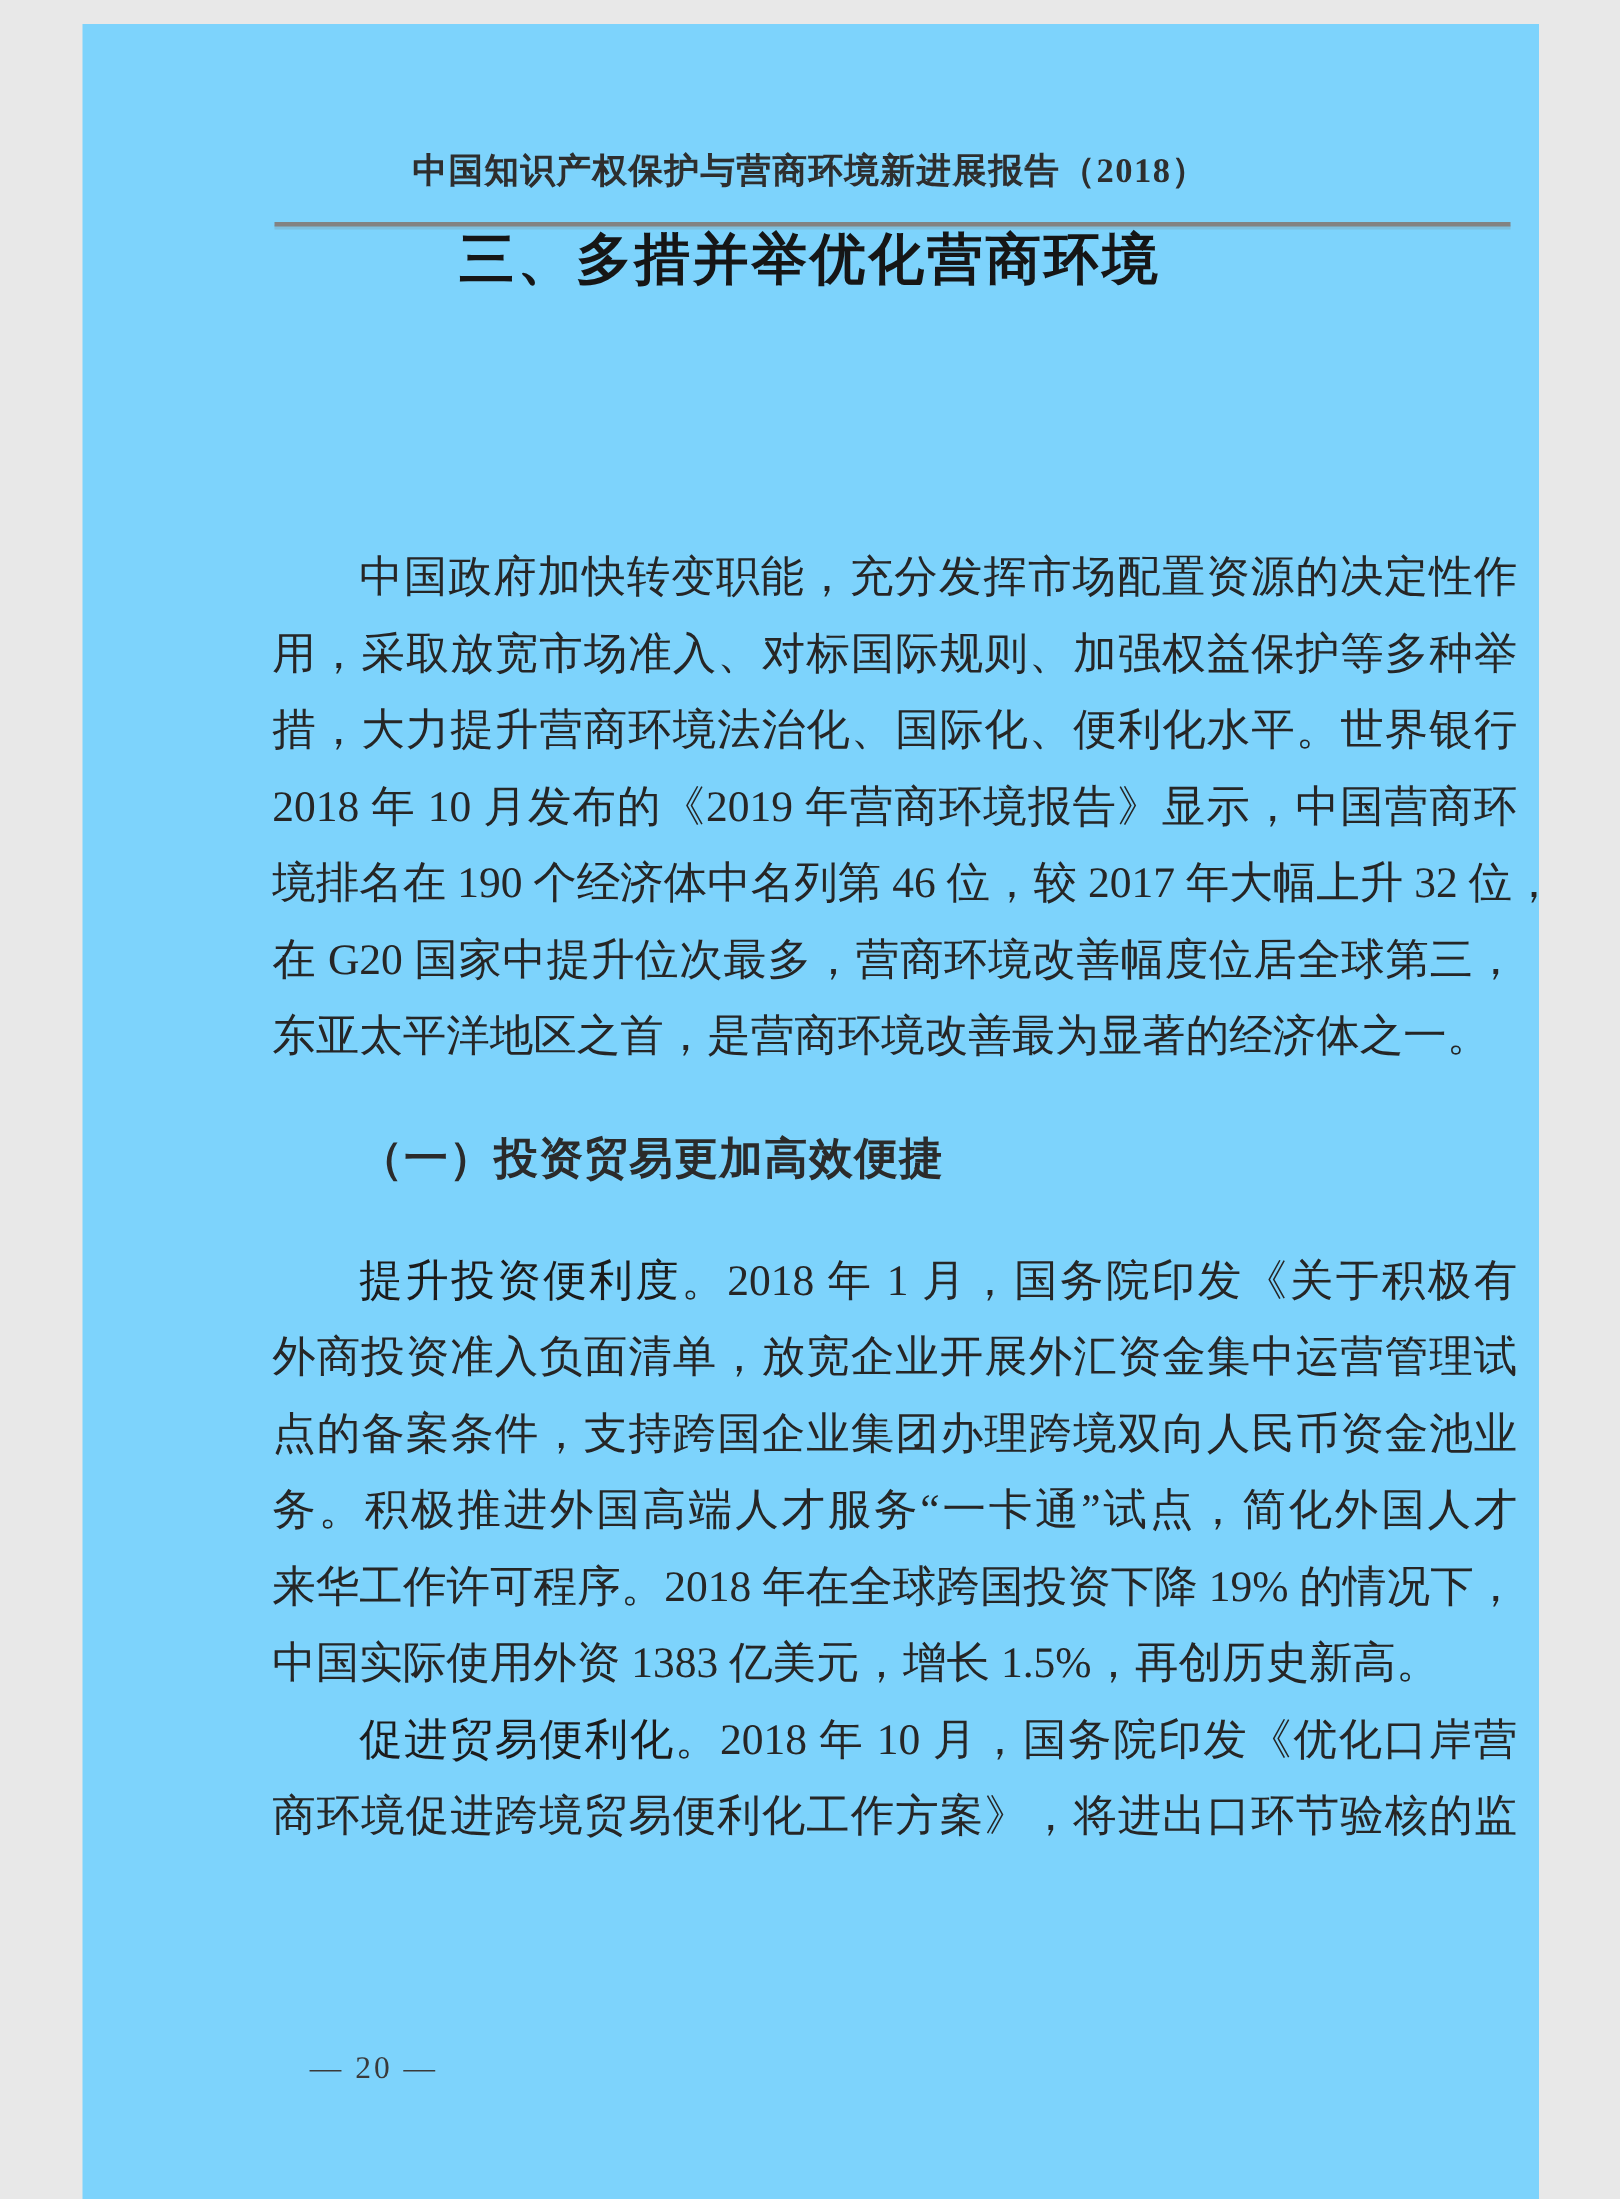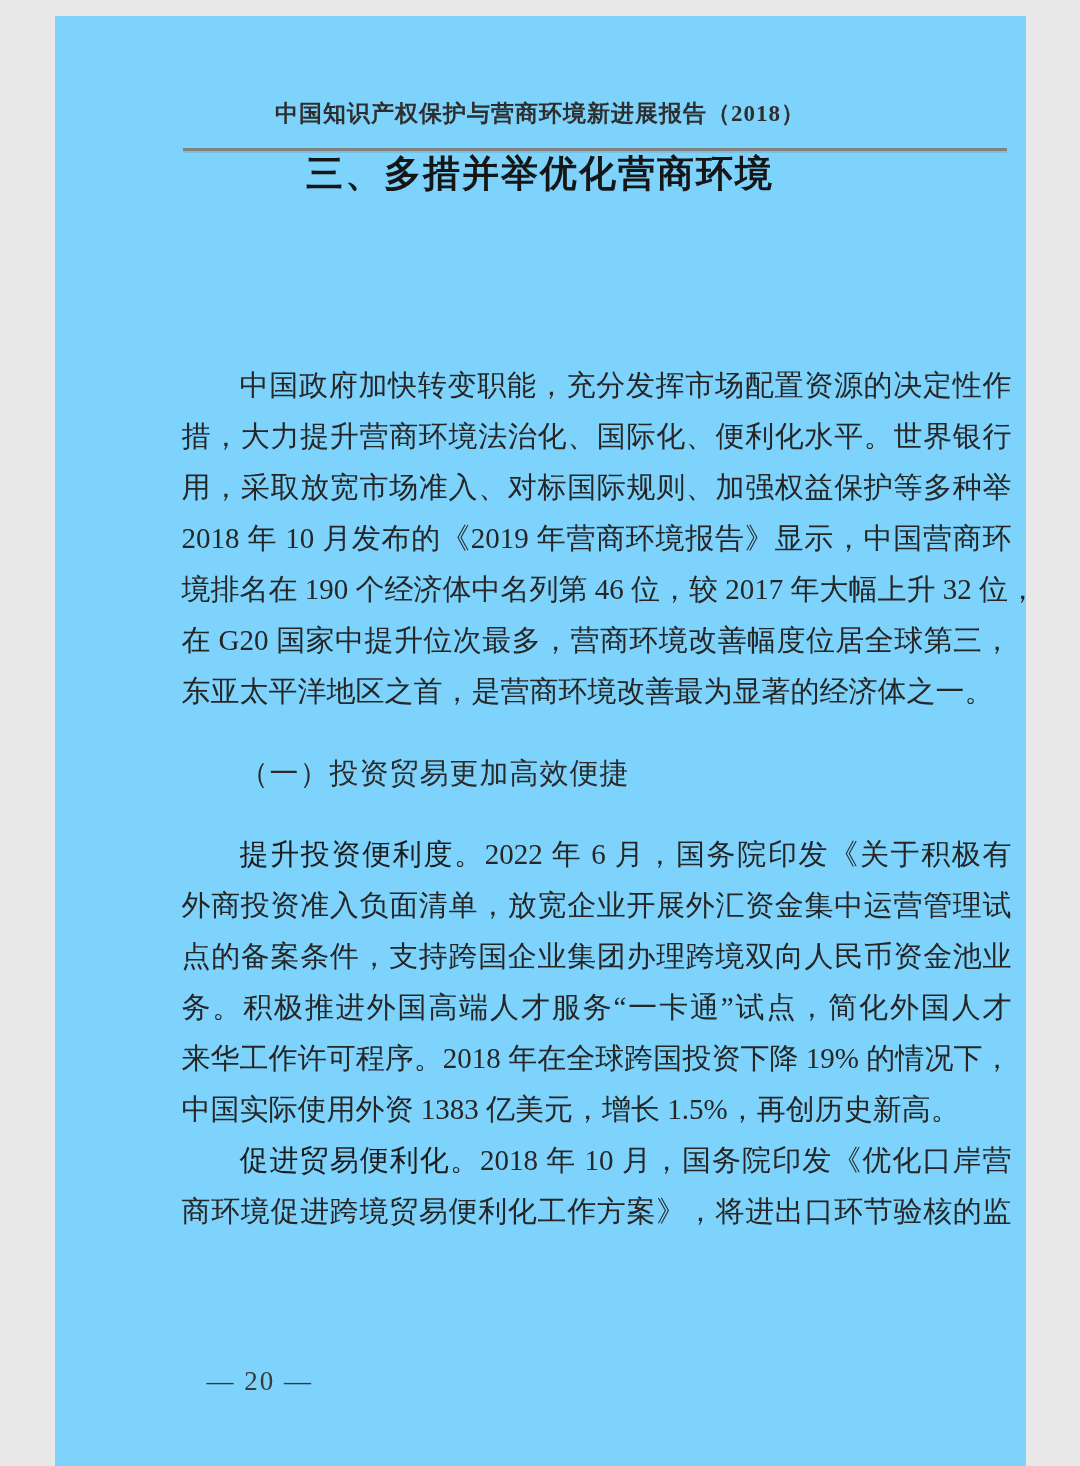--- a/index.html
+++ b/index.html
@@ -59,61 +59,61 @@
     color: #262626;
   }
   .line.first { text-indent: 58px; }
   .line.loose { text-align-last: left; }
   .line b { font-weight: normal; color: #1c1c1c; }
   .section-heading {
     margin: 32px 0 32px 0;
     padding-left: 58px;
     font-family: "Liberation Sans", "DejaVu Sans", sans-serif;
     font-size: 29px;
-    font-weight: normal;
+    font-weight: bold;
     letter-spacing: 1px;
     color: #2b2b2b;
     line-height: 48px;
   }
   .page-footer {
     position: absolute;
     left: 152px;
     top: 1350px;
-    font-size: 27px;
+    font-size: 21px;
     color: #3a3a3a;
     letter-spacing: 2px;
   }
 </style>
 </head>
 <body>
 
 <div class="page">
 
   <div class="running-head">中国知识产权保护与营商环境新进展报告（2018）</div>
 
   <div class="head-rule"></div>
 
   <h1 class="chapter-title">三、多措并举优化营商环境</h1>
 
   <div class="body-block">
 
     <div class="para">
       <div class="line first">中国政府加快转变职能，充分发挥市场配置资源的决定性作</div>
+      <div class="line">用，采取放宽市场准入、对标国际规则、加强权益保护等多种举</div>
       <div class="line">措，大力提升营商环境法治化、国际化、便利化水平。世界银行</div>
-      <div class="line">用，采取放宽市场准入、对标国际规则、加强权益保护等多种举</div>
       <div class="line">2018 年 10 月发布的《2019 年营商环境报告》显示，中国营商环</div>
       <div class="line">境排名在 190 个经济体中名列第 46 位，较 2017 年大幅上升 32 位，</div>
       <div class="line">在 G20 国家中提升位次最多，营商环境改善幅度位居全球第三，</div>
       <div class="line loose">东亚太平洋地区之首，是营商环境改善最为显著的经济体之一。</div>
     </div>
 
     <div class="section-heading">（一）投资贸易更加高效便捷</div>
 
     <div class="para">
-      <div class="line first"><b>提升投资便利度</b><span>。2022 年 6 月，国务院印发《关于积极有</span></div>
+      <div class="line first"><b>提升投资便利度</b><span>。2018 年 1 月，国务院印发《关于积极有</span></div>
       <div class="line">外商投资准入负面清单，放宽企业开展外汇资金集中运营管理试</div>
       <div class="line">点的备案条件，支持跨国企业集团办理跨境双向人民币资金池业</div>
       <div class="line">务。积极推进外国高端人才服务“一卡通”试点，简化外国人才</div>
       <div class="line">来华工作许可程序。2018 年在全球跨国投资下降 19% 的情况下，</div>
       <div class="line loose">中国实际使用外资 1383 亿美元，增长 1.5%，再创历史新高。</div>
     </div>
 
     <div class="para">
       <div class="line first"><b>促进贸易便利化</b><span>。2018 年 10 月，国务院印发《优化口岸营</span></div>
       <div class="line">商环境促进跨境贸易便利化工作方案》，将进出口环节验核的监</div>

